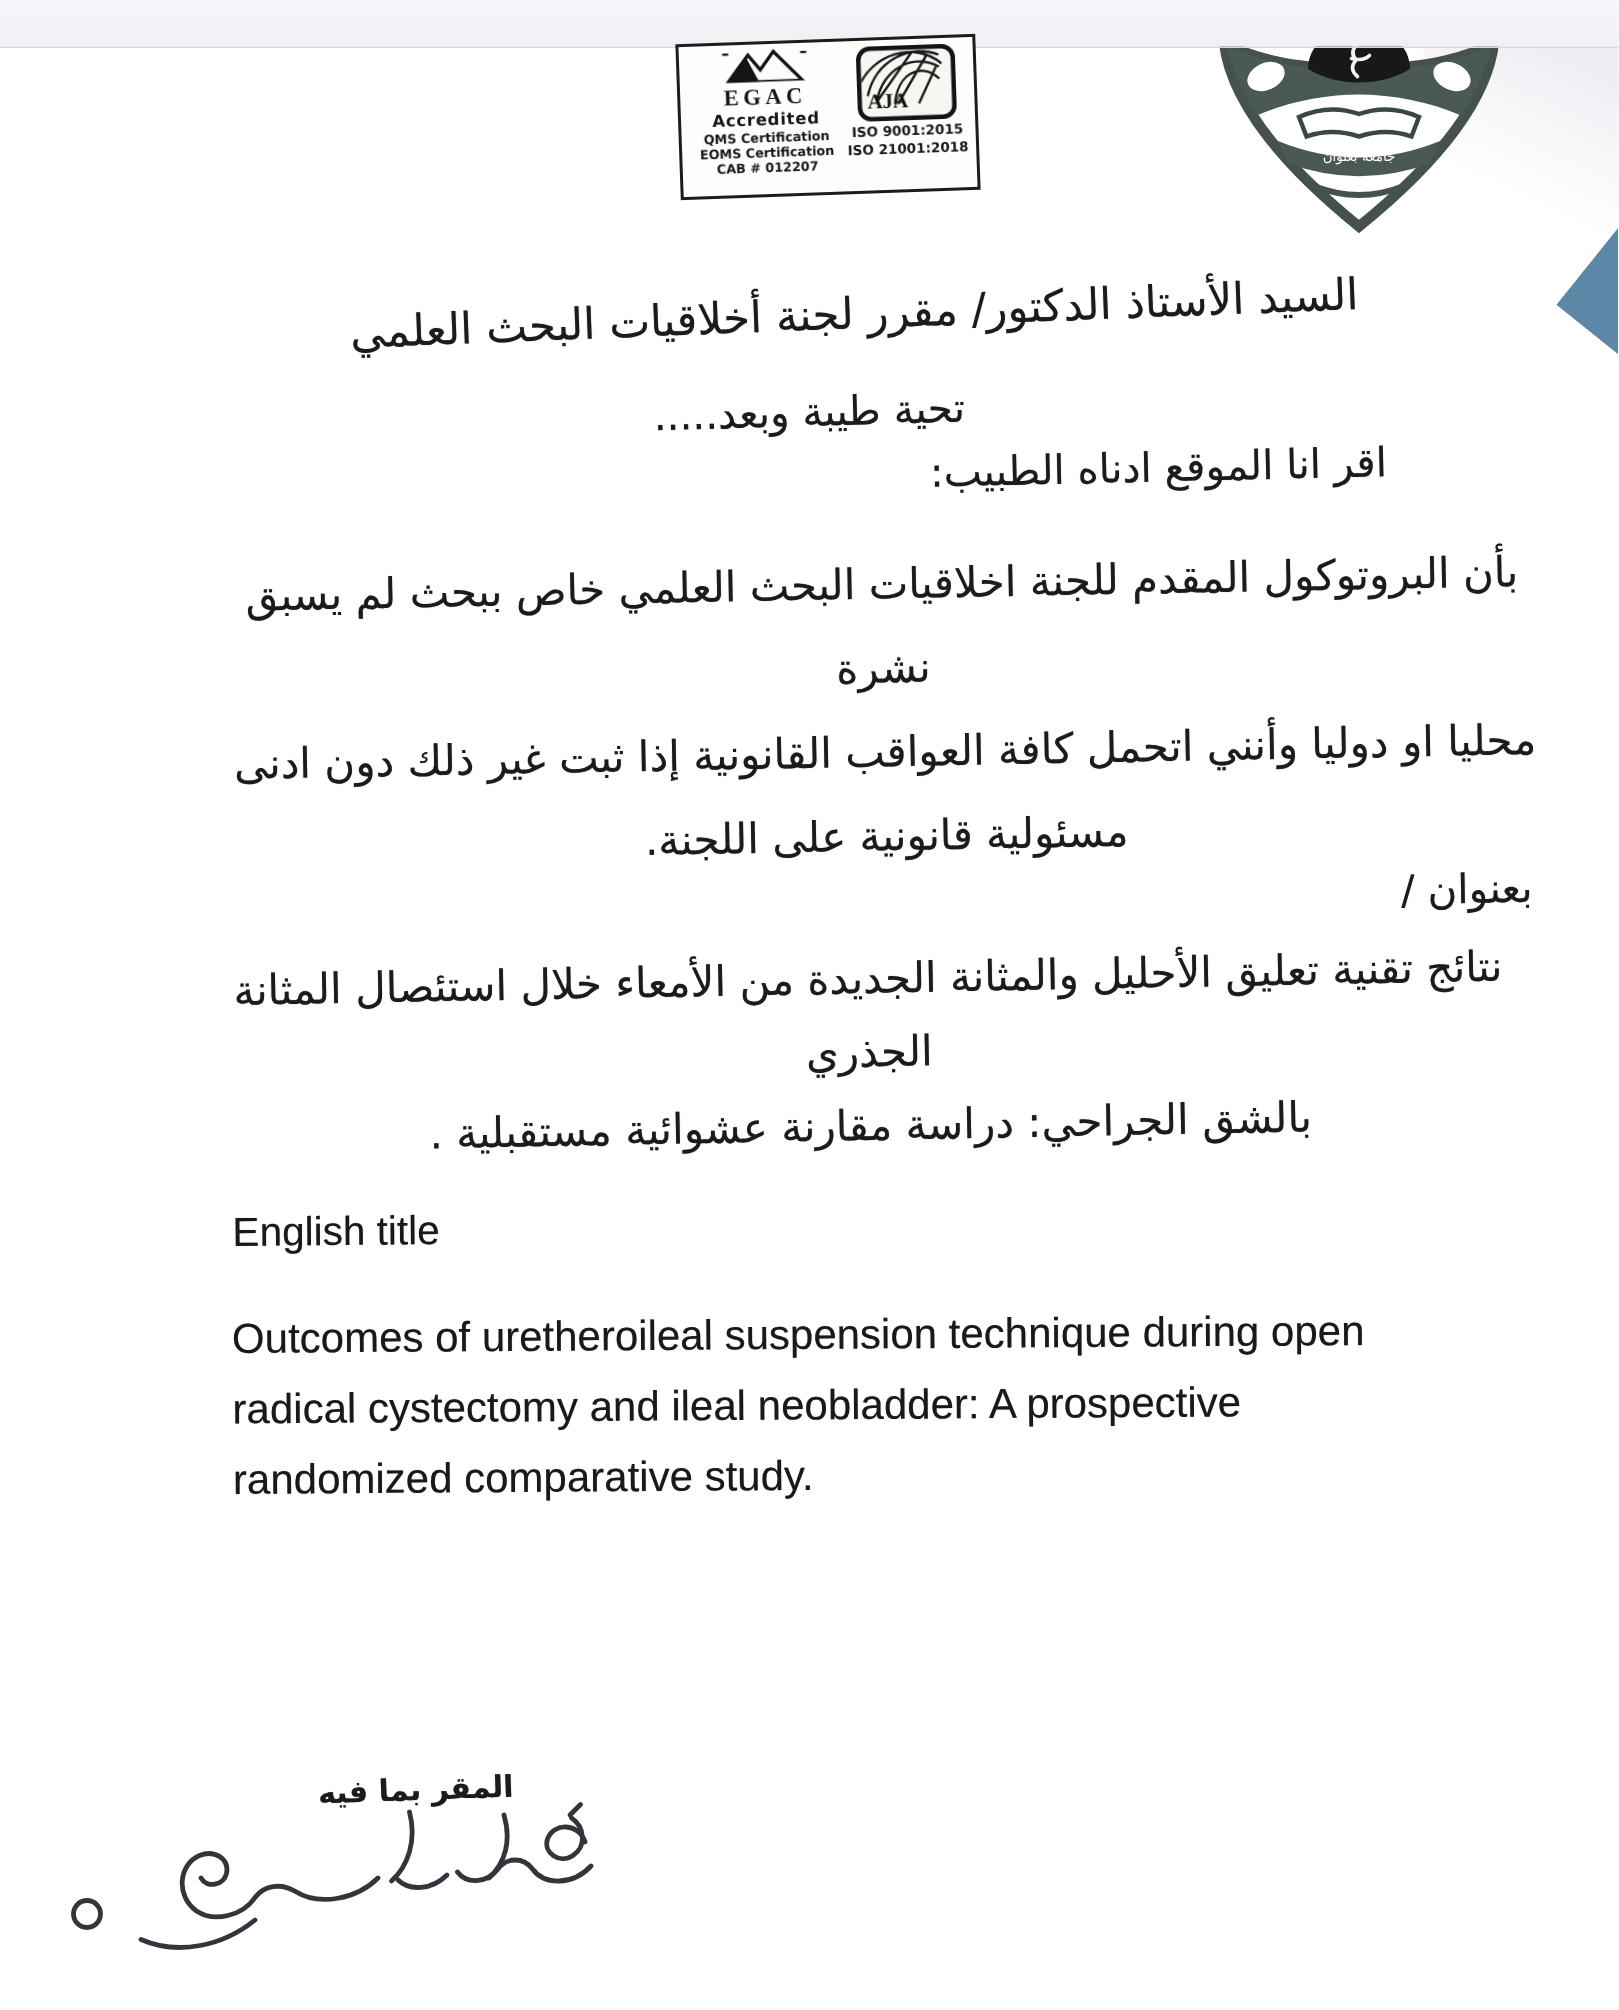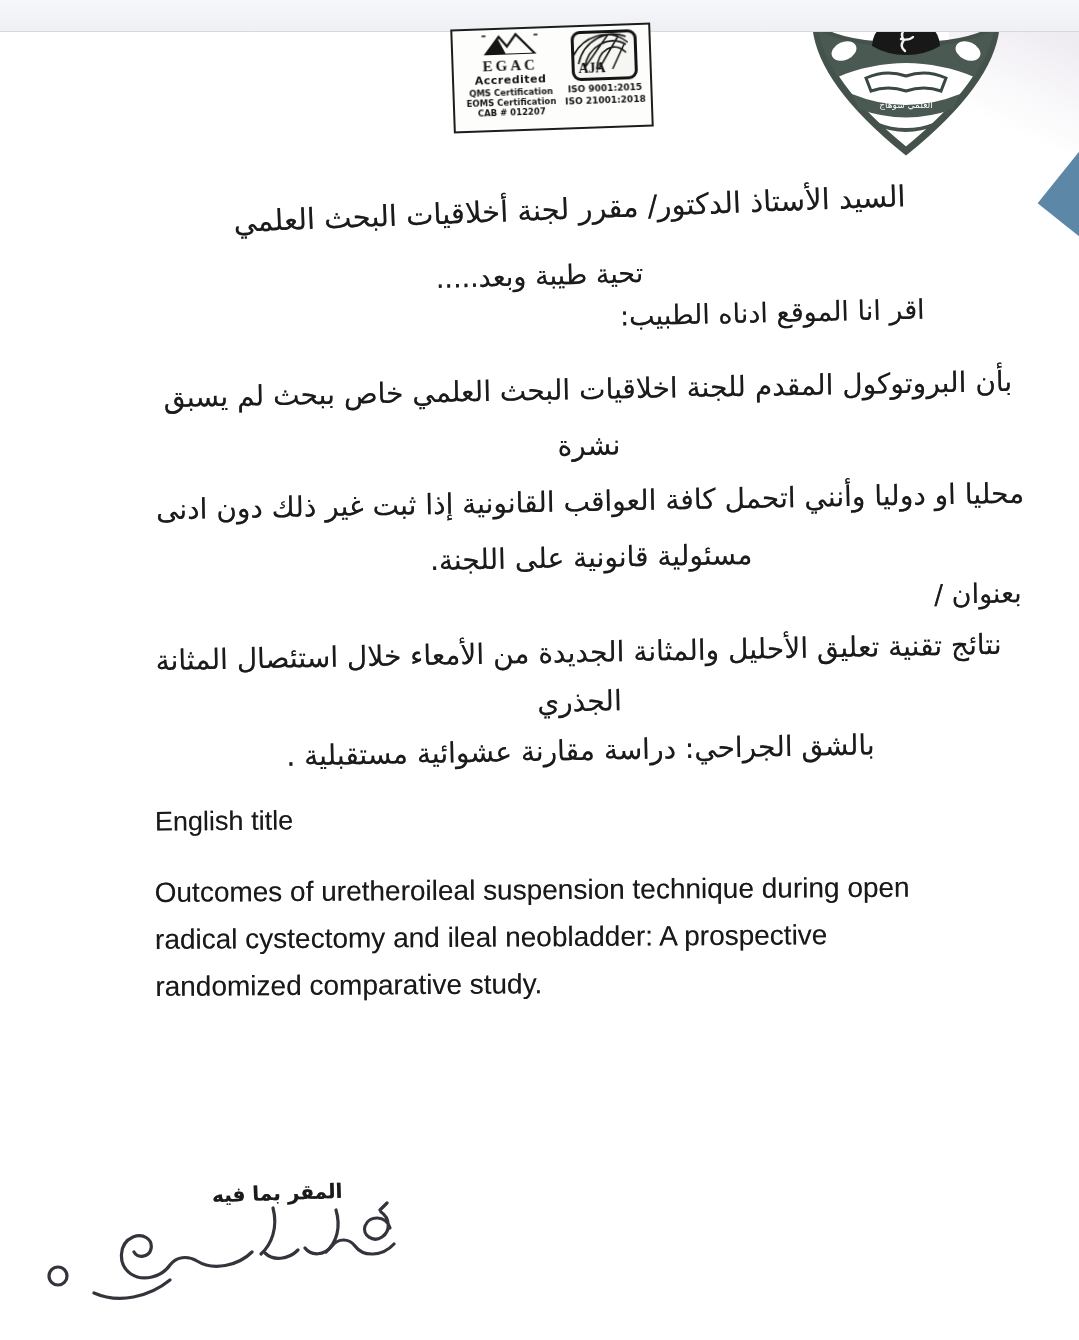--- a/index.html
+++ b/index.html
@@ -138,21 +138,21 @@
       <path d="M12 8 C 26 16 54 25 100 25 C 146 25 174 16 188 8 C 185 24 178 40 168 55 C 148 46 122 41 100 41 C 78 41 52 46 32 55 C 22 40 15 24 12 8 Z" fill="#4a5a52"></path>
       <ellipse cx="38" cy="29" rx="13" ry="9" transform="rotate(-24 38 29)" fill="#ffffff"></ellipse>
       <ellipse cx="162" cy="29" rx="13" ry="9" transform="rotate(24 162 29)" fill="#ffffff"></ellipse>
       <path d="M66 24 a 34 29 0 0 1 68 0 q -15 9 -34 9 q -19 0 -34 -9 z" fill="#181818"></path>
       <path d="M100 6 q -7 6 -2 12 q -5 6 1 11 m -4 -12 q 8 2 12 -2" stroke="#f2f2f2" stroke-width="2.4" fill="none" stroke-linecap="round"></path>
       <path d="M60 56 q 20 -9 40 -2 q 20 -7 40 2 l -5 13 q -17 -6 -35 0 q -18 -6 -35 0 z" fill="#ffffff" stroke="#3b4841" stroke-width="3"></path>
       <path d="M46 72 q 54 22 108 0 l -7 15 q -47 17 -94 0 z" fill="#4a5a52"></path>
       <path d="M70 102 q 30 12 60 0" stroke="#44524b" stroke-width="4" fill="none"></path>
     </svg>
   </span>
-  <span class="uni-banner-text">العلمي سوهاج</span>
+  <span class="uni-banner-text">جامعة بعنوان</span>
 </div>
 
 <div class="ar salutation">السيد الأستاذ الدكتور/ مقرر لجنة أخلاقيات البحث العلمي</div>
 <div class="ar greeting">تحية طيبة وبعد.....</div>
 <div class="ar intro">اقر انا الموقع ادناه الطبيب:</div>
 
 <div class="ar body-par">
   <div>بأن البروتوكول المقدم للجنة اخلاقيات البحث العلمي خاص ببحث لم يسبق نشرة</div>
   <div>محليا او دوليا وأنني اتحمل كافة العواقب القانونية إذا ثبت غير ذلك دون ادنى</div>
   <div>مسئولية قانونية على اللجنة.</div>

